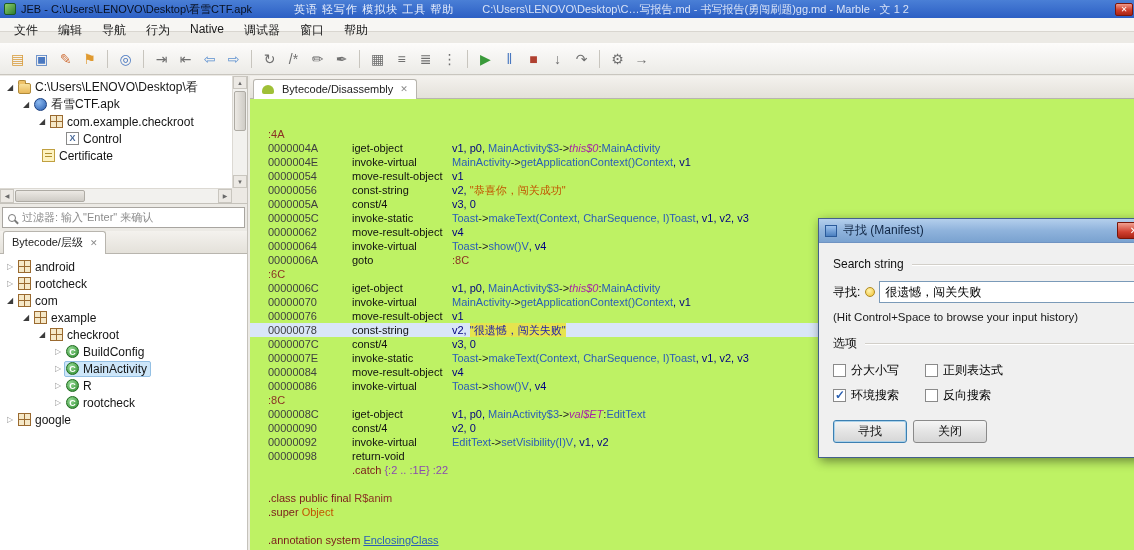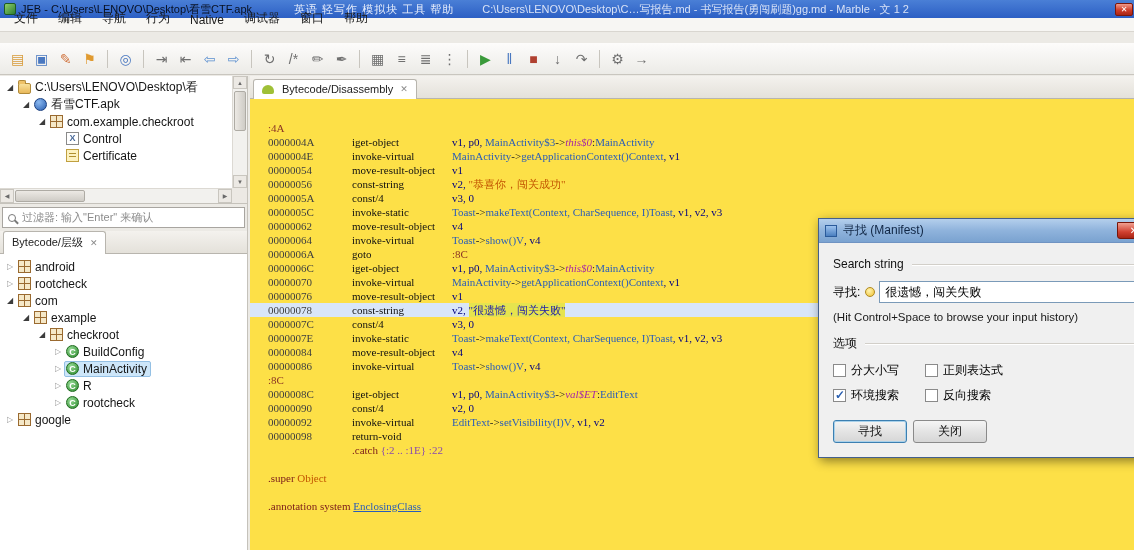--- a/index.html
+++ b/index.html
@@ -7,21 +7,21 @@
   body{position:relative;background:#eceae5;font-size:12px}
 
   
   .title-bar{position:absolute;top:0;left:0;right:0;height:18px;background:linear-gradient(#4a7fd6,#2c5fc4);display:flex;align-items:center;padding:0 0 0 4px;color:#071021;font-size:11px;white-space:nowrap;overflow:hidden}
   .app-icon{width:12px;height:12px;flex:none;background:linear-gradient(135deg,#8fd06a,#2e7d32);border-radius:2px;margin-right:5px;border:1px solid #1e5a22}
   .bg-menu{margin-left:42px;color:#e6edfb;letter-spacing:1px}
   .bg-title{margin-left:28px;color:#d8e2f6;overflow:hidden;text-overflow:clip;flex:1}
   .close-btn{flex:none;width:18px;height:13px;background:linear-gradient(#f09a8c,#cf3d2a 55%,#a82414);border:1px solid #7c170c;border-radius:2px;color:#fff;font-size:8px;line-height:11px;text-align:center;margin:0 1px 0 4px}
 
   
-  .menu-bar{position:absolute;top:18px;left:0;right:0;height:14px;background:#f7f6f3;border-bottom:1px solid #d9d6d0;display:flex;align-items:flex-end;padding-left:4px}
+  .menu-bar{position:absolute;top:18px;left:0;right:0;height:14px;background:#f7f6f3;border-bottom:1px solid #d9d6d0;display:flex;align-items:flex-start;padding-left:4px}
   .menu-item{padding:4px 10px;color:#1a1a1a}
 
   
   .toolbar{position:absolute;top:43px;left:0;right:0;height:32px;background:linear-gradient(#fdfcfb,#ecebe7);border-bottom:1px solid #c9c6bf;display:flex;align-items:center;padding-left:6px;gap:1px}
   .tb-icon{width:23px;height:23px;display:flex;align-items:center;justify-content:center;font-size:14px;border-radius:3px;flex:none}
   .tb-sep{width:1px;height:18px;background:#c8c5be;margin:0 5px;flex:none}
 
   
   .workspace{position:absolute;top:76px;left:0;right:0;bottom:0}
   .left-col{position:absolute;top:0;left:0;width:248px;bottom:0;background:#eceae5;display:flex;flex-direction:column;border-right:1px solid #c5c2bb}
@@ -71,21 +71,21 @@
   .hthumb{position:absolute;top:1px;height:12px;left:15px;width:70px;background:linear-gradient(#ece9e4,#cfccc6);border:1px solid #aeaba4;border-radius:2px}
   .scroll-corner{position:absolute;right:0;bottom:0;width:15px;height:15px;background:#ece9e4}
 
   
   .filter-row{height:27px;flex:none;padding:3px 2px;background:#eceae5}
   .filter-input{height:21px;background:#fff;border:1px solid #a8a5a0;display:flex;align-items:center;padding:0 5px;font-size:11px;color:#8c8c8c;white-space:nowrap;overflow:hidden}
   .search-icon{width:8px;height:8px;border:1.5px solid #7a7a7a;border-radius:50%;margin-right:6px;position:relative;flex:none}
   .search-icon::after{content:"";position:absolute;width:5px;height:1.5px;background:#7a7a7a;right:-4px;bottom:-2px;transform:rotate(45deg)}
 
   
-  .code-area{flex:1;background:#fde047;overflow:hidden;padding-top:22px;font-family:Liberation Serif, serif;font-size:11px}
+  .code-area{flex:1;background:#bef264;overflow:hidden;padding-top:28px;font-family:Liberation Sans, sans-serif;font-size:11px}
   .code-line{height:14px;line-height:14px;display:flex;white-space:pre;padding-left:18px}
   .code-line.hl{background:#d9e6f8}
   .addr-col{width:84px;flex:none}
   .mn-col{min-width:100px;flex:none}
   .c-addr{color:#3f3f3f}
   .c-mn{color:#101010}
   .c-lbl{color:#8a3324}
   .c-reg{color:#000080}
   .c-type{color:#2a5db8}
   .c-fld{color:#a526a5;font-style:italic}
@@ -201,21 +201,21 @@
               <span class="tree-label">com.example.checkroot</span>
             </span>
           </div>
           <div class="tree-row" style="padding-left: 52px;">
             <span class="twisty"></span>
             <span class="row-sel">
               <span class="ico ico-xml"></span>
               <span class="tree-label">Control</span>
             </span>
           </div>
-          <div class="tree-row" style="padding-left: 52px;">
+          <div class="tree-row" style="padding-left: 28px;">
             <span class="twisty"></span>
             <span class="row-sel">
               <span class="ico ico-cert"></span>
               <span class="tree-label">Certificate</span>
             </span>
           </div>
         </div>
       <div class="vscroll">
         <span class="arr up">▲</span>
         <span class="vthumb"></span>
@@ -331,35 +331,37 @@
         <div class="code-line"><span class="c-lbl">:4A</span></div>
         <div class="code-line"><span class="addr-col c-addr">0000004A</span><span class="mn-col c-mn">iget-object</span><span class="c-reg">v1, p0, </span><span class="c-type">MainActivity$3</span><span class="c-plain">-&gt;</span><span class="c-fld">this$0</span><span class="c-plain">:</span><span class="c-type">MainActivity</span></div>
         <div class="code-line"><span class="addr-col c-addr">0000004E</span><span class="mn-col c-mn">invoke-virtual</span><span class="c-type">MainActivity</span><span class="c-plain">-&gt;</span><span class="c-type">getApplicationContext()Context</span><span class="c-reg">, v1</span></div>
         <div class="code-line"><span class="addr-col c-addr">00000054</span><span class="mn-col c-mn">move-result-object</span><span class="c-reg">v1</span></div>
         <div class="code-line"><span class="addr-col c-addr">00000056</span><span class="mn-col c-mn">const-string</span><span class="c-reg">v2, </span><span class="c-str">"恭喜你，闯关成功"</span></div>
         <div class="code-line"><span class="addr-col c-addr">0000005A</span><span class="mn-col c-mn">const/4</span><span class="c-reg">v3, 0</span></div>
         <div class="code-line"><span class="addr-col c-addr">0000005C</span><span class="mn-col c-mn">invoke-static</span><span class="c-type">Toast</span><span class="c-plain">-&gt;</span><span class="c-type">makeText(Context, CharSequence, I)Toast</span><span class="c-reg">, v1, v2, v3</span></div>
         <div class="code-line"><span class="addr-col c-addr">00000062</span><span class="mn-col c-mn">move-result-object</span><span class="c-reg">v4</span></div>
         <div class="code-line"><span class="addr-col c-addr">00000064</span><span class="mn-col c-mn">invoke-virtual</span><span class="c-type">Toast</span><span class="c-plain">-&gt;</span><span class="c-type">show()V</span><span class="c-reg">, v4</span></div>
         <div class="code-line"><span class="addr-col c-addr">0000006A</span><span class="mn-col c-mn">goto</span><span class="c-lbl">:8C</span></div>
+        <div class="code-line"><span class="c-lbl">:6C</span></div>
         <div class="code-line"><span class="addr-col c-addr">0000006C</span><span class="mn-col c-mn">iget-object</span><span class="c-reg">v1, p0, </span><span class="c-type">MainActivity$3</span><span class="c-plain">-&gt;</span><span class="c-fld">this$0</span><span class="c-plain">:</span><span class="c-type">MainActivity</span></div>
         <div class="code-line"><span class="addr-col c-addr">00000070</span><span class="mn-col c-mn">invoke-virtual</span><span class="c-type">MainActivity</span><span class="c-plain">-&gt;</span><span class="c-type">getApplicationContext()Context</span><span class="c-reg">, v1</span></div>
         <div class="code-line"><span class="addr-col c-addr">00000076</span><span class="mn-col c-mn">move-result-object</span><span class="c-reg">v1</span></div>
         <div class="code-line hl"><span class="addr-col c-addr">00000078</span><span class="mn-col c-mn">const-string</span><span class="c-reg">v2, </span><span class="c-strhl">"很遗憾，闯关失败"</span></div>
         <div class="code-line"><span class="addr-col c-addr">0000007C</span><span class="mn-col c-mn">const/4</span><span class="c-reg">v3, 0</span></div>
         <div class="code-line"><span class="addr-col c-addr">0000007E</span><span class="mn-col c-mn">invoke-static</span><span class="c-type">Toast</span><span class="c-plain">-&gt;</span><span class="c-type">makeText(Context, CharSequence, I)Toast</span><span class="c-reg">, v1, v2, v3</span></div>
         <div class="code-line"><span class="addr-col c-addr">00000084</span><span class="mn-col c-mn">move-result-object</span><span class="c-reg">v4</span></div>
         <div class="code-line"><span class="addr-col c-addr">00000086</span><span class="mn-col c-mn">invoke-virtual</span><span class="c-type">Toast</span><span class="c-plain">-&gt;</span><span class="c-type">show()V</span><span class="c-reg">, v4</span></div>
         <div class="code-line"><span class="c-lbl">:8C</span></div>
         <div class="code-line"><span class="addr-col c-addr">0000008C</span><span class="mn-col c-mn">iget-object</span><span class="c-reg">v1, p0, </span><span class="c-type">MainActivity$3</span><span class="c-plain">-&gt;</span><span class="c-fld">val$ET</span><span class="c-plain">:</span><span class="c-type">EditText</span></div>
         <div class="code-line"><span class="addr-col c-addr">00000090</span><span class="mn-col c-mn">const/4</span><span class="c-reg">v2, 0</span></div>
         <div class="code-line"><span class="addr-col c-addr">00000092</span><span class="mn-col c-mn">invoke-virtual</span><span class="c-type">EditText</span><span class="c-plain">-&gt;</span><span class="c-type">setVisibility(I)V</span><span class="c-reg">, v1, v2</span></div>
         <div class="code-line"><span class="addr-col c-addr">00000098</span><span class="mn-col c-mn">return-void</span></div>
         <div class="code-line" style="padding-left: 102px;"><span class="c-kw">.catch </span><span class="c-rng">{:2 .. :1E} :22</span></div>
         <div class="code-line"></div>
+        <div class="code-line"><span class="c-kw">.class public final </span><span class="c-lbl">R$anim</span></div>
         <div class="code-line"><span class="c-kw">.super </span><span class="c-obj">Object</span></div>
         <div class="code-line"></div>
         <div class="code-line"><span class="c-kw">.annotation system </span><span class="c-link">EnclosingClass</span></div>
       </div>
   </div>
 </div>
 
 <div class="dialog">
   <div class="dialog-title">
     <span class="dialog-icon"></span>

